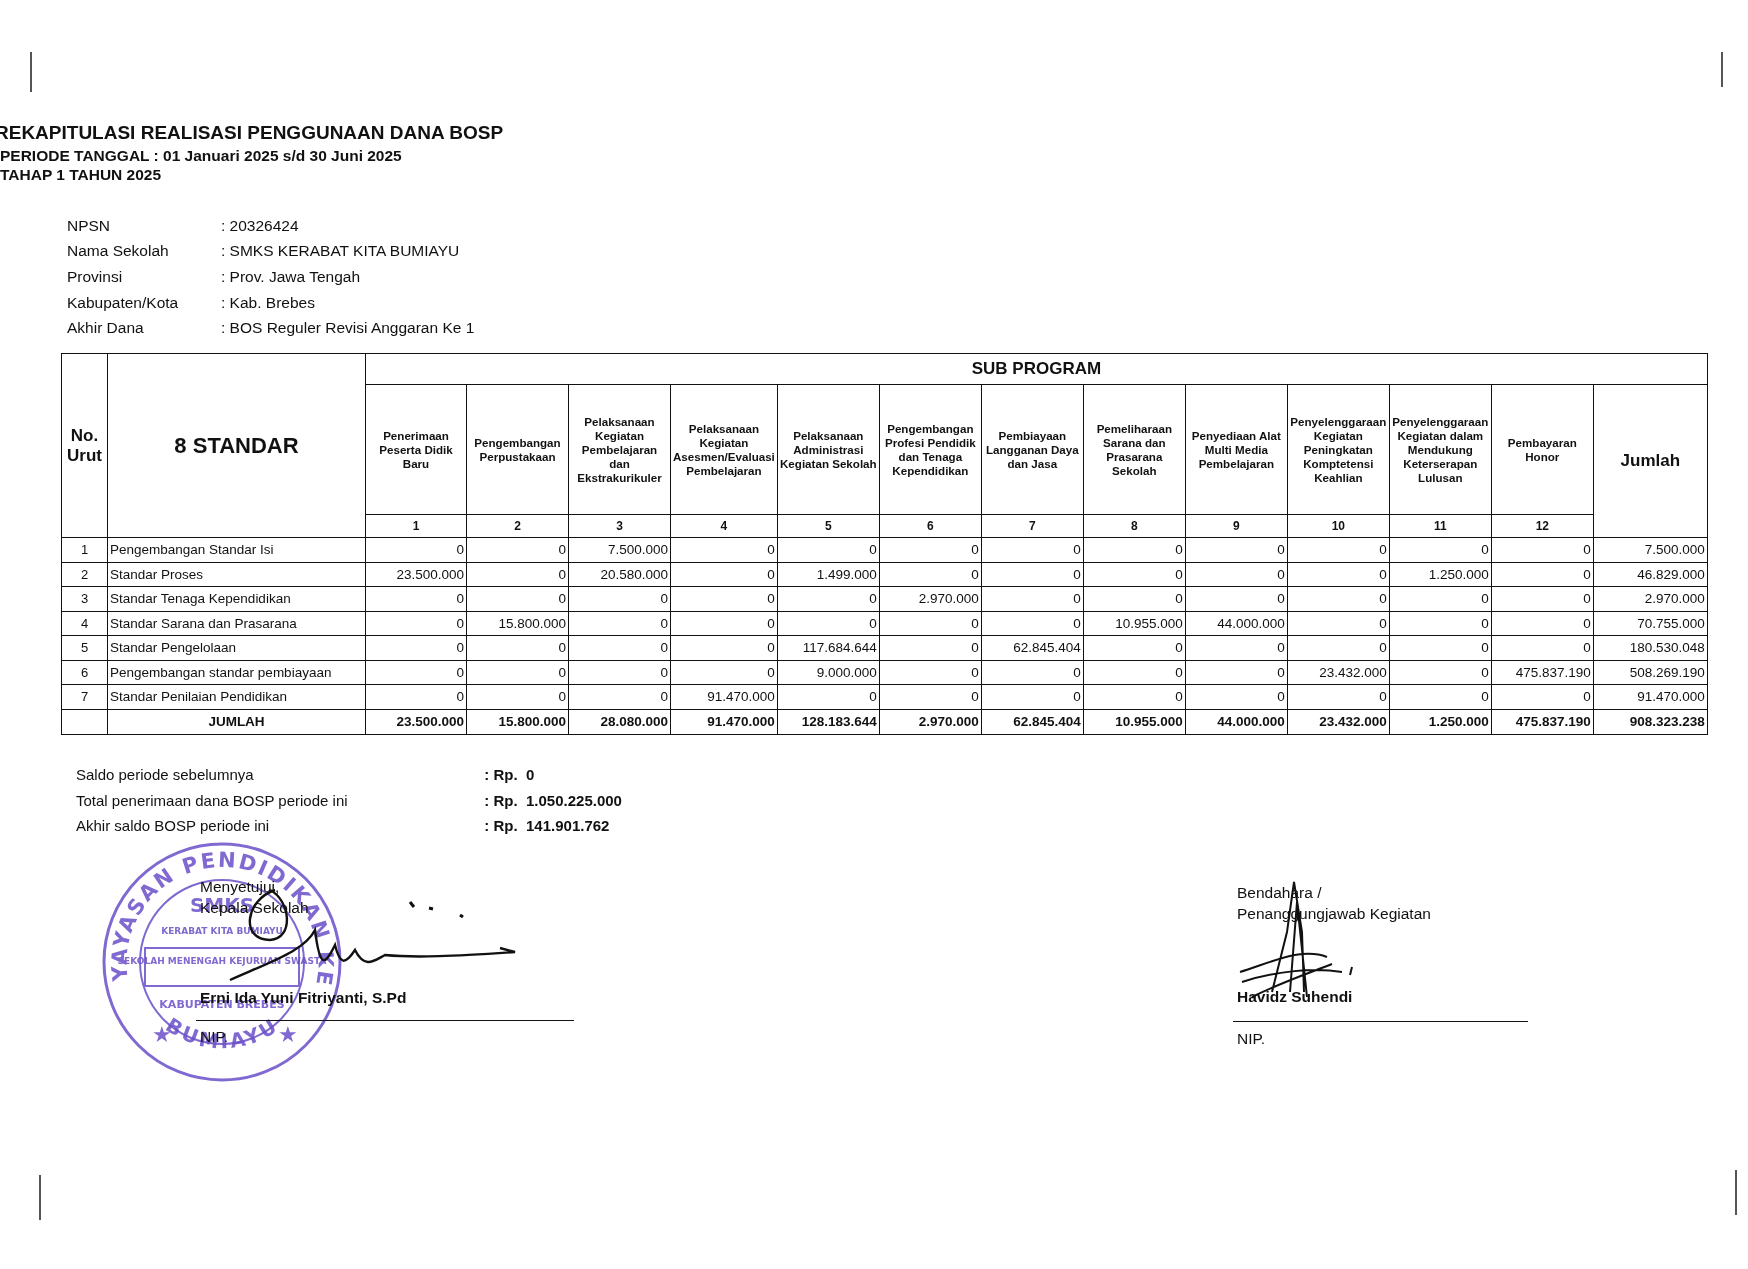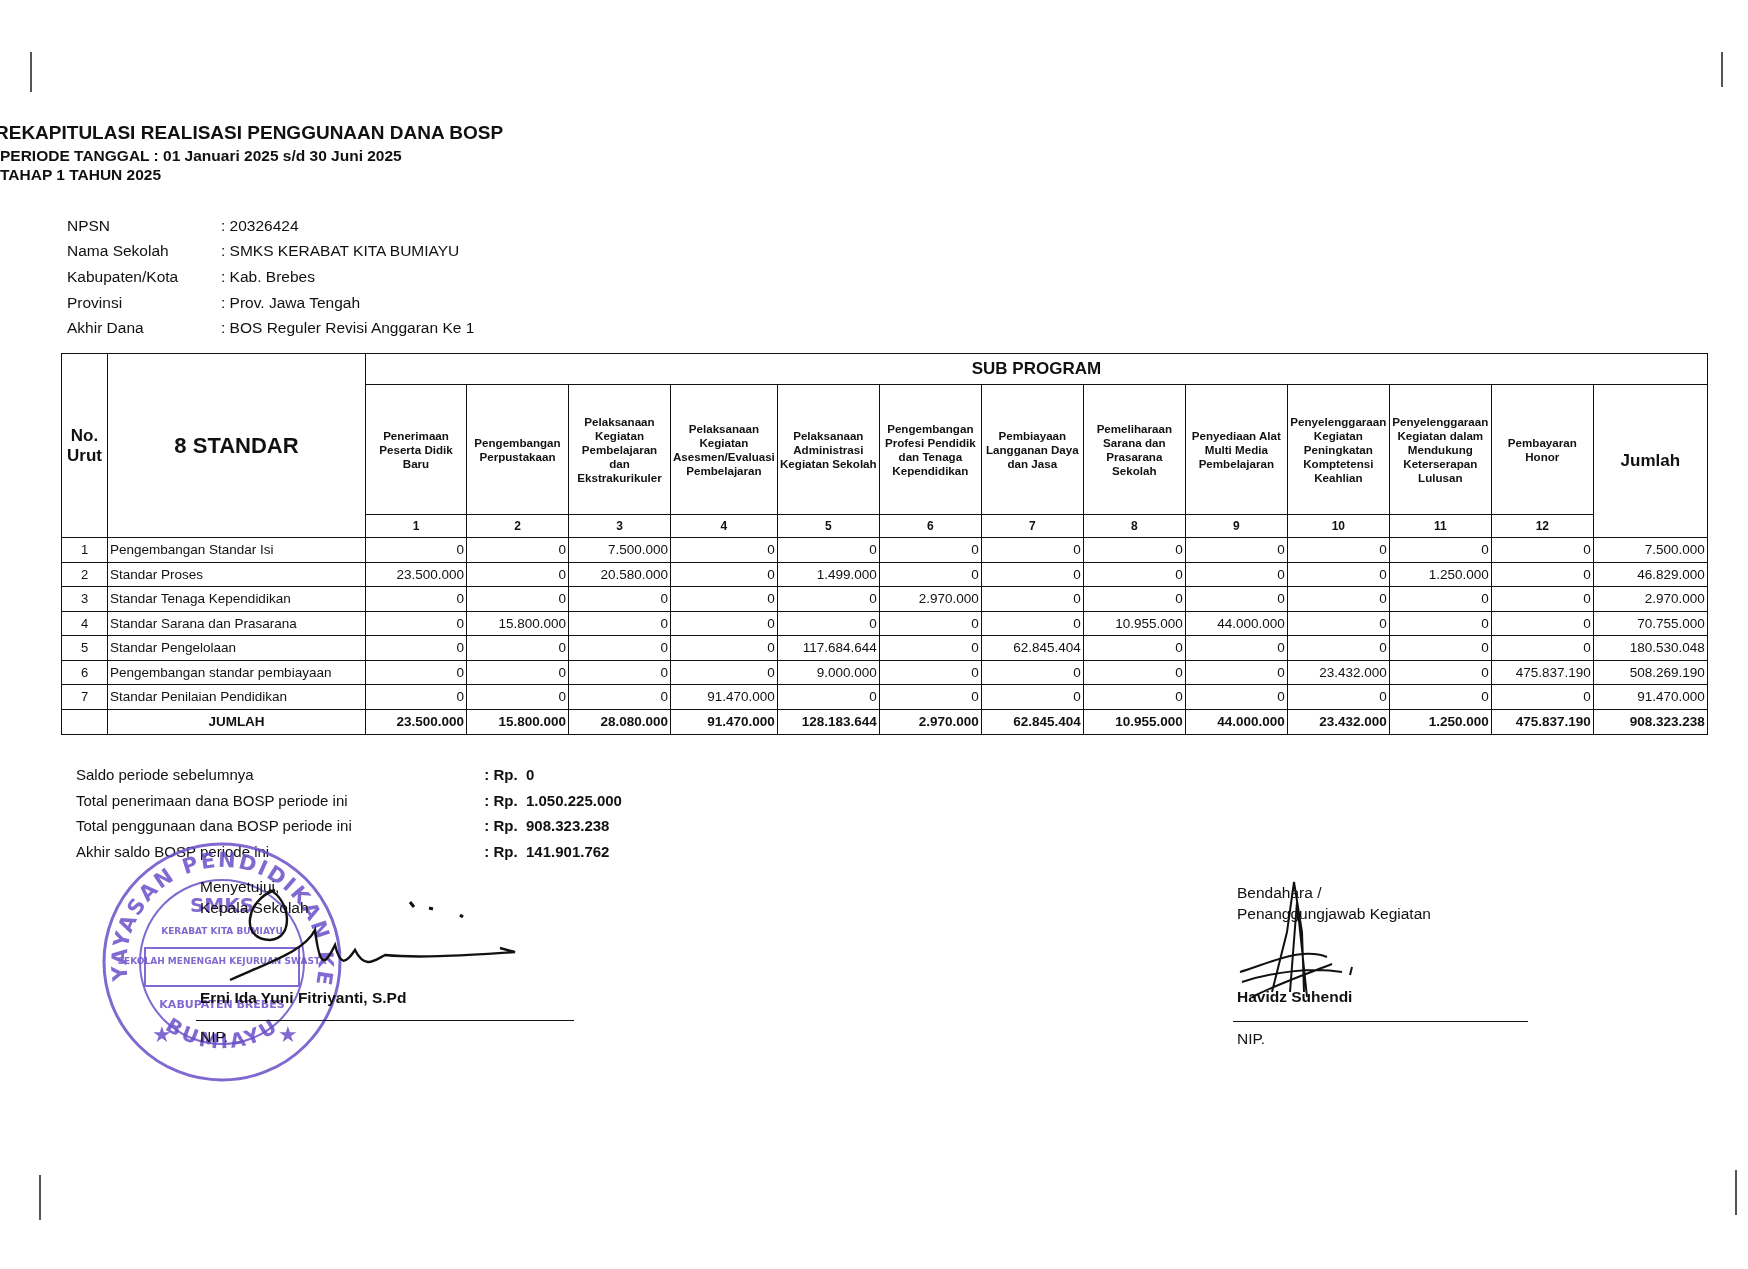--- a/index.html
+++ b/index.html
@@ -60,26 +60,26 @@
 <div class="info">
   <div class="row">
       <span class="lbl">NPSN</span>
       <span class="val">: 20326424</span>
     </div>
   <div class="row">
       <span class="lbl">Nama Sekolah</span>
       <span class="val">: SMKS KERABAT KITA BUMIAYU</span>
     </div>
   <div class="row">
+      <span class="lbl">Provinsi</span>
+      <span class="val">: Prov. Jawa Tengah</span>
+    </div>
+  <div class="row">
       <span class="lbl">Kabupaten/Kota</span>
       <span class="val">: Kab. Brebes</span>
-    </div>
-  <div class="row">
-      <span class="lbl">Provinsi</span>
-      <span class="val">: Prov. Jawa Tengah</span>
     </div>
   <div class="row">
       <span class="lbl">Akhir Dana</span>
       <span class="val">: BOS Reguler Revisi Anggaran Ke 1</span>
     </div>
 </div>
 
 <table class="rekap">
   <colgroup>
     <col style="width:46px">
@@ -277,24 +277,20 @@
 <div class="summary">
   <div class="row">
       <span class="lbl">Saldo periode sebelumnya</span>
       <span class="val"><span class="rp">: Rp.</span><span>0</span></span>
     </div>
   <div class="row">
       <span class="lbl">Total penerimaan dana BOSP periode ini</span>
       <span class="val"><span class="rp">: Rp.</span><span>1.050.225.000</span></span>
     </div>
   <div class="row">
-      <span class="lbl">Total penggunaan dana BOSP periode ini</span>
-      <span class="val"><span class="rp">: Rp.</span><span>908.323.238</span></span>
-    </div>
-  <div class="row">
       <span class="lbl">Akhir saldo BOSP periode ini</span>
       <span class="val"><span class="rp">: Rp.</span><span>141.901.762</span></span>
     </div>
 </div>
 
 <svg class="stamp" viewBox="0 0 245 245">
   <defs>
     <path id="stampArcTop" d="M 28 140 A 96 96 0 1 1 217 140"></path>
     <path id="stampArcBot" d="M 60 185 A 96 96 0 0 0 185 185"></path>
   </defs>

